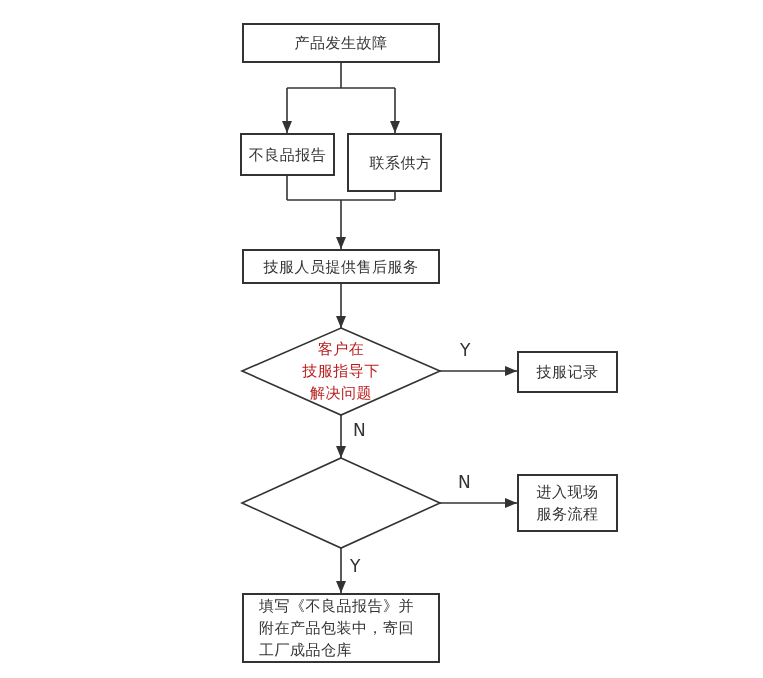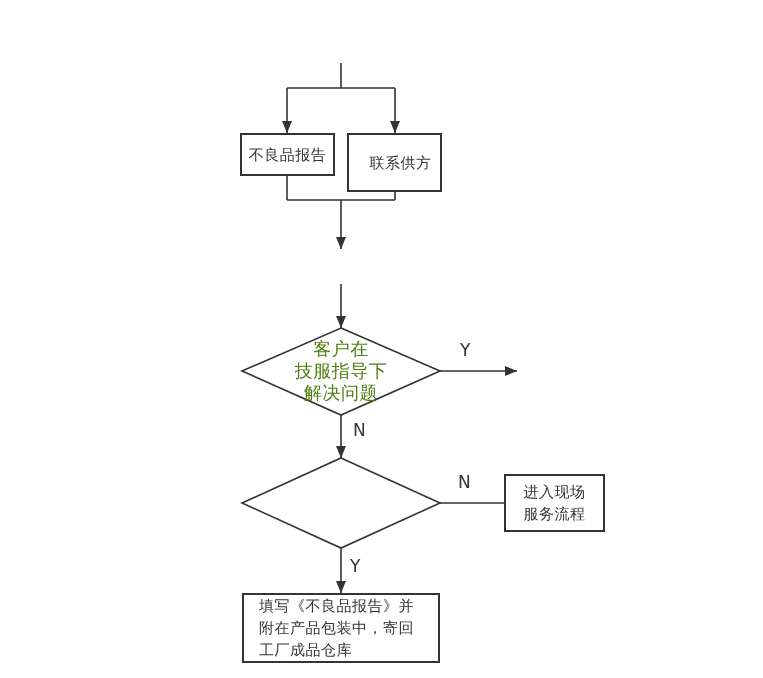--- a/index.html
+++ b/index.html
@@ -38,26 +38,26 @@
     white-space: pre-line;
   }
   .node.left-text {
     justify-content: flex-start;
     text-align: left;
     padding-left: 15px;
     padding-right: 0;
   }
   .diamond-label {
     position: absolute;
-    color: #4d7c0f;
+    color: #b91c1c;
     display: flex;
     align-items: center;
     justify-content: center;
     text-align: center;
-    font-size: 18px;
+    font-size: 15px;
     line-height: 22px;
     letter-spacing: 0.5px;
     white-space: pre-line;
     pointer-events: none;
   }
   .edge-label {
     position: absolute;
     color: #333333;
     font-size: 17px;
     line-height: 17px;
@@ -93,28 +93,31 @@
 
     <path d="M341 415 V458" stroke="#333333" stroke-width="1.6" fill="none" marker-end="url(#arrow)"></path>
 
     <polygon points="341,458 440,503 341,548 242,503" fill="#ffffff" stroke="#333333" stroke-width="1.6"></polygon>
 
     <path d="M440 503 H517" stroke="#333333" stroke-width="1.6" fill="none" marker-end="url(#arrow)"></path>
 
     <path d="M341 548 V593" stroke="#333333" stroke-width="1.6" fill="none" marker-end="url(#arrow)"></path>
   </svg>
 
+  <div class="node" style="left:242px; top:23px; width:198px; height:40px;">产品发生故障</div>
 
   <div class="node" style="left:240px; top:133px; width:95px; height:43px;">不良品报告</div>
 
   <div class="node" style="left:347px; top:133px; width:95px; height:59px;padding-left:12px;">联系供方</div>
 
+  <div class="node" style="left:242px; top:249px; width:198px; height:35px;">技服人员提供售后服务</div>
 
+  <div class="node" style="left:517px; top:351px; width:101px; height:42px;">技服记录</div>
 
-  <div class="node" style="left:504px; top:474px; width:101px; height:58px;">进入现场
+  <div class="node" style="left:517px; top:474px; width:101px; height:58px;">进入现场
 服务流程</div>
 
   <div class="node left-text" style="left:242px; top:593px; width:198px; height:70px;">填写《不良品报告》并
 附在产品包装中，寄回
 工厂成品仓库</div>
 
   <div class="diamond-label" style="left:261px; top:337px; width:160px; height:68px;">客户在
 技服指导下
 解决问题</div>
 

